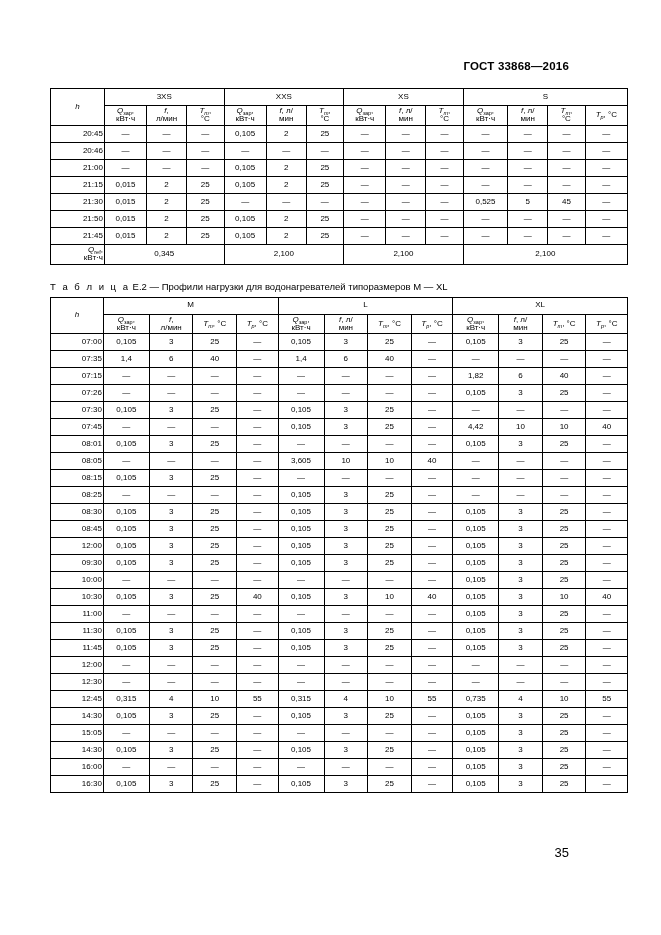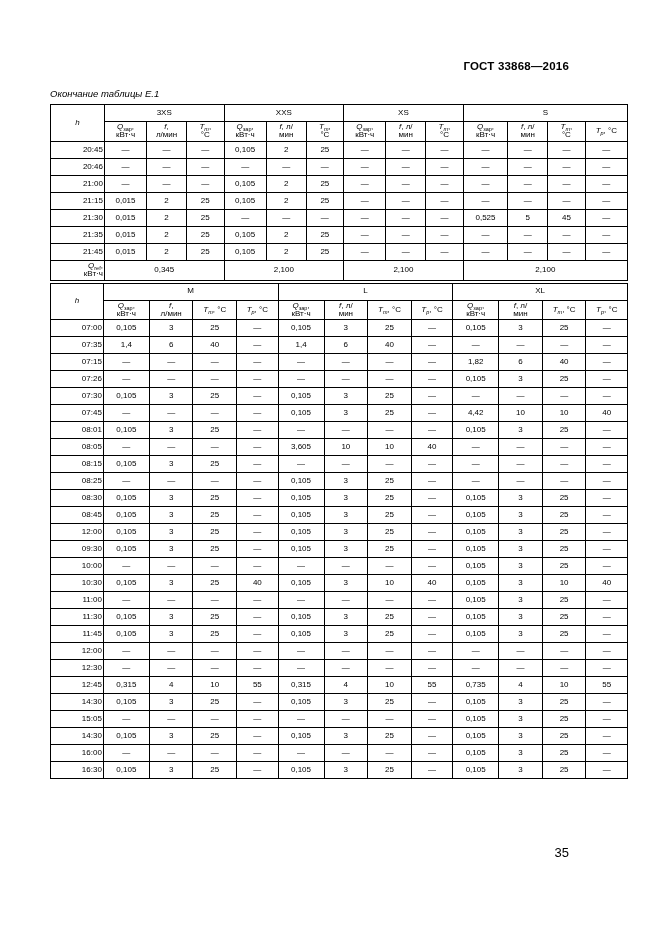--- a/index.html
+++ b/index.html
@@ -97,21 +97,20 @@
 </style>
 </head>
 <body>
 
 <div class="page">
 
   <div class="header">ГОСТ 33868—2016</div>
 
   <div class="content">
 
-    <div class="caption">Окончание таблицы Е.1</div>
 
     <table class="grid">
       <colgroup>
         <col style="width:46px">
         <col style="width:36px">
           <col style="width:34px">
           <col style="width:32px">
         <col style="width:36px">
           <col style="width:34px">
           <col style="width:32px">
@@ -222,21 +221,21 @@
             <td>—</td>
             <td>—</td>
             <td>—</td>
             <td>—</td>
             <td>0,525</td>
             <td>5</td>
             <td>45</td>
             <td>—</td>
           </tr>
           <tr>
-            <td class="left">21:35</td>
+            <td class="left">21:50</td>
             <td>0,015</td>
             <td>2</td>
             <td>25</td>
             <td>0,105</td>
             <td>2</td>
             <td>25</td>
             <td>—</td>
             <td>—</td>
             <td>—</td>
             <td>—</td>
@@ -263,20 +262,25 @@
           <tr>
             <td class="left qref"><i>Q</i><sub>ref</sub>,<br>кВт·ч</td>
             <td colspan="3">0,345</td>
             <td colspan="3">2,100</td>
             <td colspan="3">2,100</td>
             <td colspan="4">2,100</td>
           </tr>
         </tbody>
     </table>
 
+    <div class="caption2">
+      <span class="sp">Т а б л и ц а</span>
+      <span>Е.2</span>
+      <span>— Профили нагрузки для водонагревателей типоразмеров М — XL</span>
+    </div>
 
     <table class="grid tbl2">
       <colgroup>
         <col style="width:46px">
         <col style="width:40px">
           <col style="width:38px">
           <col style="width:38px">
           <col style="width:36px">
         <col style="width:40px">
           <col style="width:38px">

